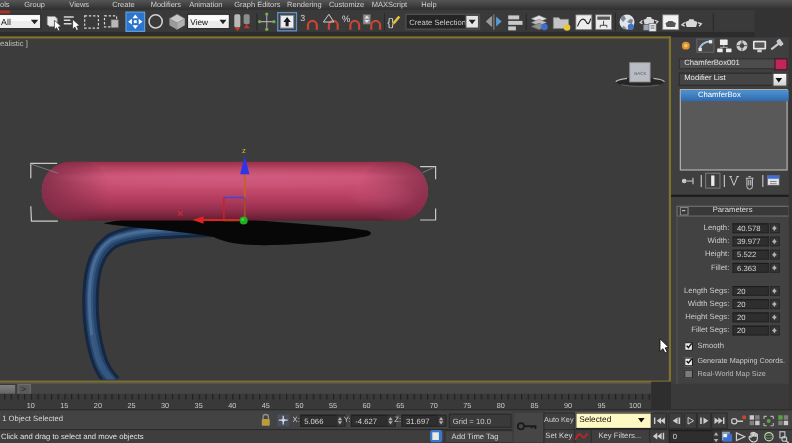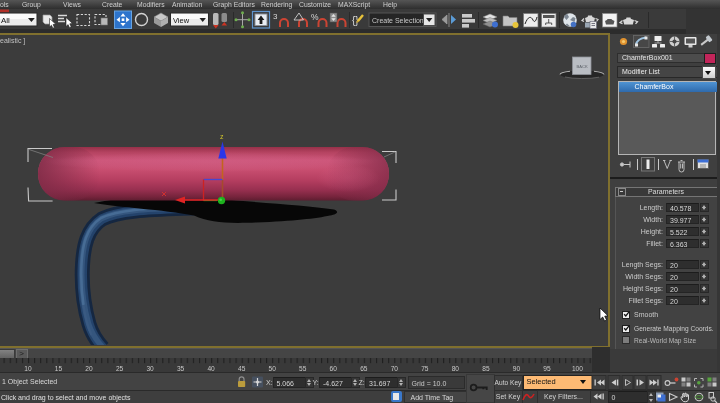--- a/index.html
+++ b/index.html
@@ -428,21 +428,21 @@
 
   <div class="abs" style="left:465.5px;top:374px;width:27px;height:27px;background:#464646;border:1px solid #383838;"></div>
   <svg class="abs" style="left:469px;top:382px" width="21" height="11" viewBox="0 0 23 13">
     <circle cx="4.5" cy="6.5" r="3.4" fill="none" stroke="#1c1c1c" stroke-width="2"></circle>
     <path d="M 8 6.5 h 12 v 3 m -4 -3 v 2.2" stroke="#1c1c1c" stroke-width="2.2" fill="none"></path>
   </svg>
   <div class="abs" style="left:493.5px;top:374.5px;width:27px;height:14px;background:#3f3f3f;border:1px solid #2e2e2e;
        color:#d2d2d2;font-size:6.6px;line-height:14px;text-align:center;white-space:nowrap;">Auto Key</div>
   <div class="abs" style="left:493.5px;top:390px;width:27px;height:11.5px;background:#3f3f3f;border:1px solid #2e2e2e;
        color:#d2d2d2;font-size:7px;line-height:11.5px;text-align:center;">Set Key</div>
-  <div class="abs" style="left:522.5px;top:375px;width:66px;height:12.5px;background:#fdba74;border:1px solid #222;
+  <div class="abs" style="left:522.5px;top:375px;width:66px;height:12.5px;background:#fef9c3;border:1px solid #222;
        color:#111;font-size:7.5px;line-height:12.5px;padding-left:3px;">Selected</div>
   <div class="abs" style="left:580px;top:379.5px;width:0;height:0;border-left:3.5px solid transparent;border-right:3.5px solid transparent;border-top:4.5px solid #111;"></div>
   <svg class="abs" style="left:522px;top:390px" width="16" height="13" viewBox="0 0 16 13">
     <path d="M 1 10 Q 4 2, 6.5 6 T 12 4" fill="none" stroke="#cc2222" stroke-width="1.6"></path>
   </svg>
   <div class="abs" style="left:536.5px;top:390px;width:52px;height:11.5px;background:#3f3f3f;border:1px solid #2e2e2e;
        color:#d2d2d2;font-size:7px;line-height:11.5px;text-align:center;">Key Filters...</div>
 
   <svg class="abs" style="left:591px;top:373.5px" width="129" height="30" viewBox="0 0 129 30">
     <g fill="#3e3e3e" stroke="#2d2d2d">

